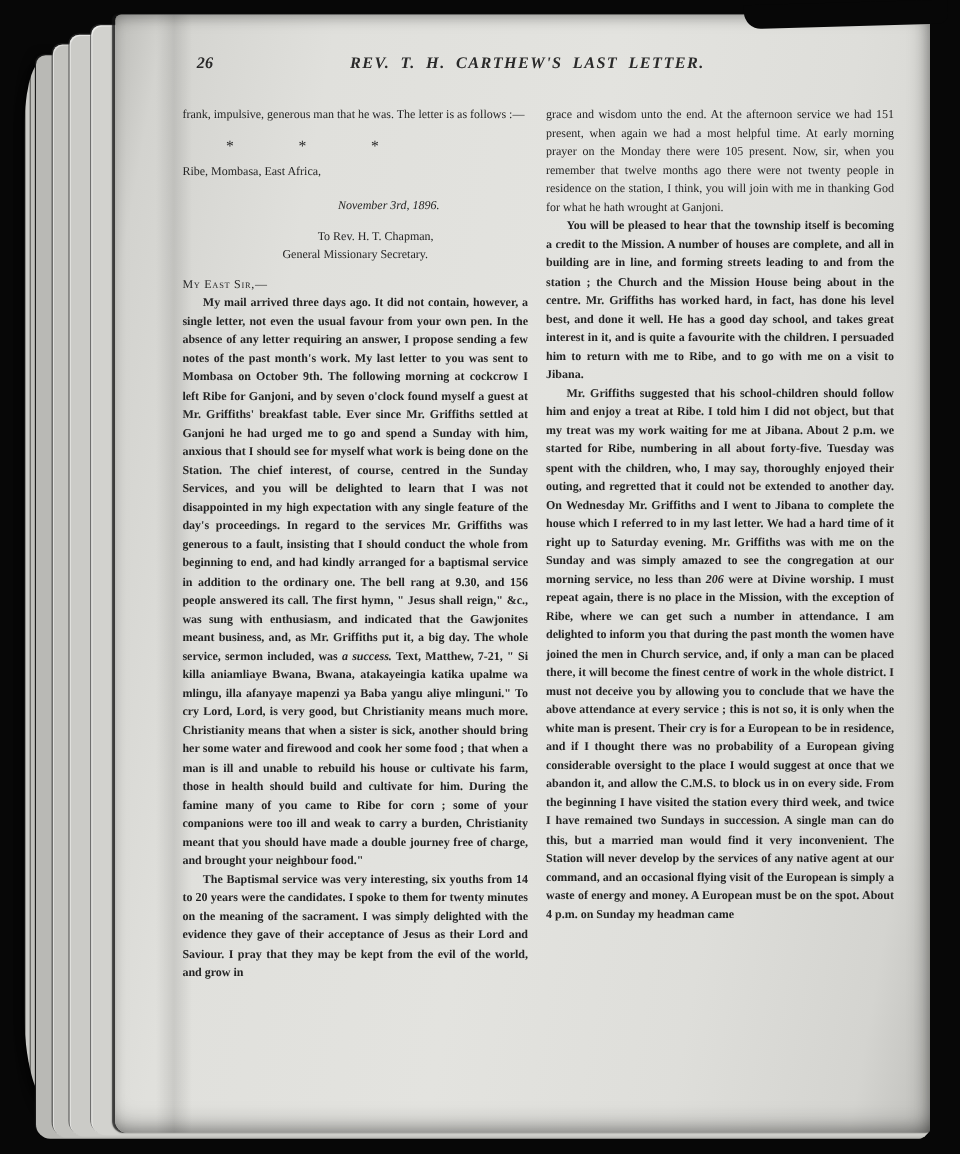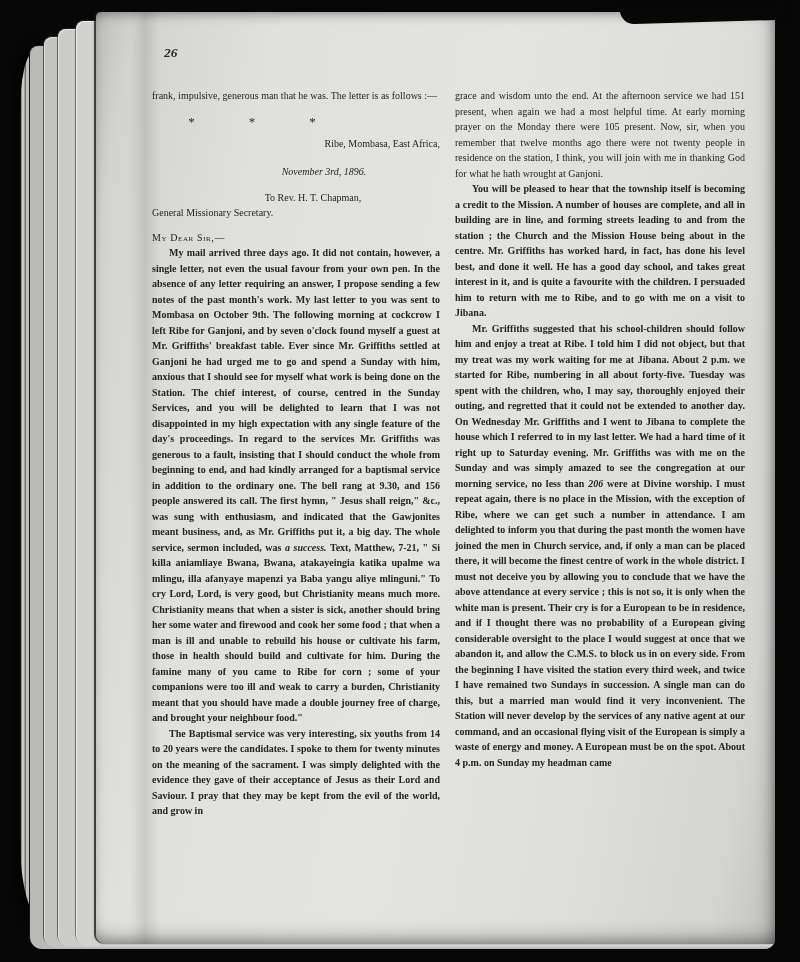--- a/index.html
+++ b/index.html
@@ -109,24 +109,24 @@
 
   .asterisk-row {
     display: flex;
     justify-content: center;
     gap: 54px;
     margin: 10px 0 3px;
     transform: translateX(-44px);
     font-size: 13px;
     color: #2a2a2a;
   }
-  .lh-place { text-align: right; margin-top: 6px; }
+  .lh-place { text-align: left; margin-top: 6px; }
   .lh-date  { text-align: center; font-style: italic; margin-left: 56px; margin-top: 13px; }
   .addr-1 { margin-top: 10px; margin-left: 34px; text-align: center; }
-  .addr-2 { text-align: left; }
+  .addr-2 { text-align: center; }
   .salutation {
     margin-top: 9px;
     font-variant: small-caps;
     letter-spacing: 0.6px;
     text-align: left;
   }
 </style>
 </head>
 <body>
 
@@ -135,40 +135,41 @@
   <div class="fore-edge"></div>
   <div class="sheet sheet-5"></div>
   <div class="sheet sheet-4"></div>
   <div class="sheet sheet-3"></div>
   <div class="sheet sheet-2"></div>
 
   <div class="page-main">
 
     <div class="running-header">
       <span class="page-number">26</span>
+      <span>REV. T. H. CARTHEW'S LAST LETTER.</span>
     </div>
 
     <div class="columns">
 
       <div class="col col-left">
         <p class="body-text">frank, impulsive, generous man that he was.  The letter is as follows :—</p>
 
         <div class="asterisk-row">
           <span>*</span>
           <span>*</span>
           <span>*</span>
         </div>
 
         <p class="body-text lh-place">Ribe, Mombasa, East Africa,</p>
         <p class="body-text lh-date">November 3rd, 1896.</p>
 
         <p class="body-text addr-1">To Rev. H. T. Chapman,</p>
         <p class="body-text addr-2">General Missionary Secretary.</p>
 
-        <p class="body-text salutation">My Dear Sir,—</p>
+        <p class="body-text salutation">My East Sir,—</p>
 
         <p class="body-text indent"><span>My mail arrived three days ago.  It did not contain, however, a single letter, not even the usual favour from your own pen.  In the absence of any letter requiring an answer, I propose sending a few notes of the past month's work.  My last letter to you was sent to Mombasa on October 9th.  The following morning at cockcrow I left Ribe for Ganjoni, and by seven o'clock found myself a guest at Mr. Griffiths' breakfast table.  Ever since Mr. Griffiths settled at Ganjoni he had urged me to go and spend a Sunday with him, anxious that I should see for myself what work is being done on the Station.  The chief interest, of course, centred in the Sunday Services, and you will be delighted to learn that I was not disappointed in my high expectation with any single feature of the day's proceedings.  In regard to the services Mr. Griffiths was generous to a fault, insisting that I should conduct the whole from beginning to end, and had kindly arranged for a baptismal service in addition to the ordinary one.  The bell rang at 9.30, and 156 people answered its call.  The first hymn, " Jesus shall reign," &amp;c., was sung with enthusiasm, and indicated that the Gawjonites meant business, and, as Mr. Griffiths put it, a big day.  The whole service, sermon included, was </span><span class="ital">a success.</span><span>  Text, Matthew, 7-21, " Si killa aniamliaye Bwana, Bwana, atakayeingia katika upalme wa mlingu, illa afanyaye mapenzi ya Baba yangu aliye mlinguni."  To cry Lord, Lord, is very good, but Christianity means much more.  Christianity means that when a sister is sick, another should bring her some water and firewood and cook her some food ; that when a man is ill and unable to rebuild his house or cultivate his farm, those in health should build and cultivate for him.  During the famine many of you came to Ribe for corn ; some of your companions were too ill and weak to carry a burden, Christianity meant that you should have made a double journey free of charge, and brought your neighbour food."</span></p>
 
         <p class="body-text indent">The Baptismal service was very interesting, six youths from 14 to 20 years were the candidates. I spoke to them for twenty minutes on the meaning of the sacrament. I was simply delighted with the evidence they gave of their acceptance of Jesus as their Lord and Saviour.   I pray that they may be kept from the evil of the  world, and  grow in</p>
       </div>
 
       <div class="col col-right">
         <p class="body-text">grace and wisdom unto the end.  At the afternoon service we had 151 present, when again we had a most helpful time.  At early morning prayer on the Monday there were 105 present.  Now, sir, when you remember that twelve months ago there were not twenty people in residence on the station, I think, you will join with me in  thanking God for what he hath wrought at Ganjoni.</p>
 
         <p class="body-text indent">You will be pleased to hear that the township itself is becoming a credit to the Mission.  A number of houses are complete, and all in building are in line, and forming streets leading to and from the station ;  the Church and the Mission House being about in the centre.   Mr. Griffiths has worked hard, in fact, has done his level best, and done it well.   He has a good day school, and takes great interest in it, and is quite a favourite with the children. I persuaded him to return with me to Ribe, and to go with me on a visit to Jibana.</p>

